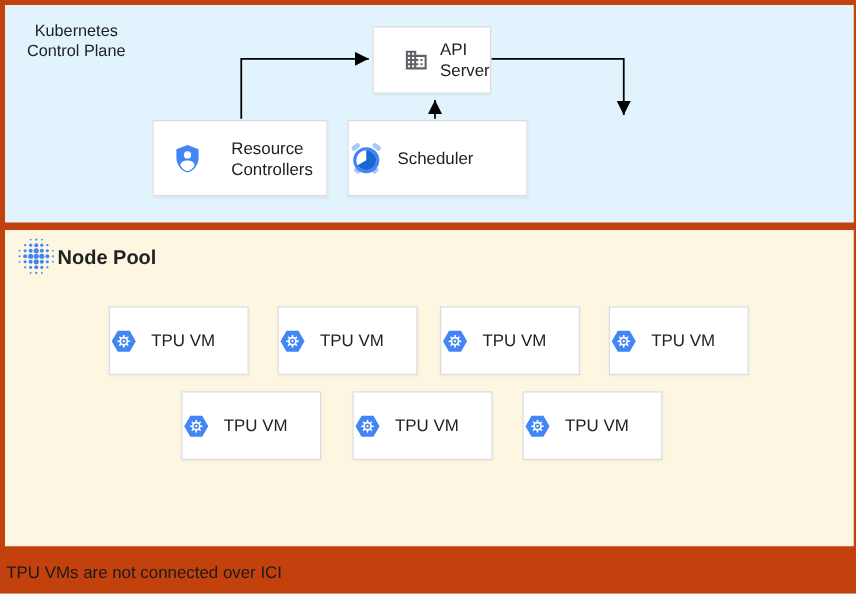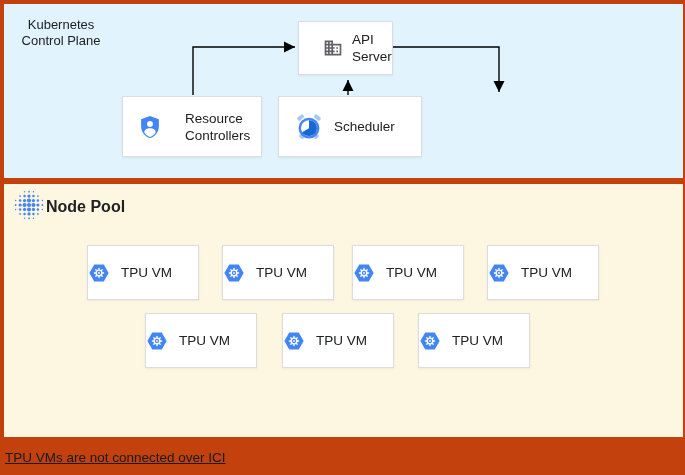--- a/index.html
+++ b/index.html
@@ -15,30 +15,30 @@
     font-size:13px;line-height:16px;color:#202124;
   }
   .box{
     position:absolute;background:#ffffff;border:1px solid #dadce0;
     box-sizing:border-box;display:flex;align-items:center;
     box-shadow:0 1px 2px rgba(60,64,67,0.08);
   }
   .box .lbl{font-size:13.5px;line-height:17px;color:#202124;}
   .box-api{left:298px;top:21px;width:95px;height:54px;padding-left:24px;gap:9px;}
   .box-rc {left:122px;top:96px;width:140px;height:61px;padding-left:14px;gap:22px;}
-  .box-sch{left:278px;top:96px;width:144px;height:61px;padding-left:16px;gap:11px;}
+  .box-sch{left:278px;top:96px;width:144px;height:61px;gap:11px;}
   .box-st {left:437px;top:96px;width:125px;height:61px;padding-left:16px;gap:11px;}
   .tpu{width:112px;height:55px;gap:11px;}
   .tpu1{left:87px;top:245px;}  .tpu2{left:222px;top:245px;}
   .tpu3{left:352px;top:245px;} .tpu4{left:487px;top:245px;}
   .tpu5{left:145px;top:313px;} .tpu6{left:282px;top:313px;}
   .tpu7{left:418px;top:313px;}
   .np-icon{position:absolute;left:13px;top:189px;}
   .np-label{position:absolute;left:46px;top:198px;font-size:16px;color:#202124;font-weight:bold;}
-  .caption{position:absolute;left:5px;top:450px;font-size:13.5px;color:#1a1a1a;text-decoration:underline;}
+  .caption{position:absolute;left:5px;top:450px;font-size:13.5px;color:#1a1a1a;}
   .arrows{position:absolute;left:0;top:0;pointer-events:none;}
   .icn{flex:0 0 auto;display:block;}
 </style>
 </head>
 <body>
 
 <div class="canvas">
 
   <div class="region cp"></div>
   <div class="region np"></div>

